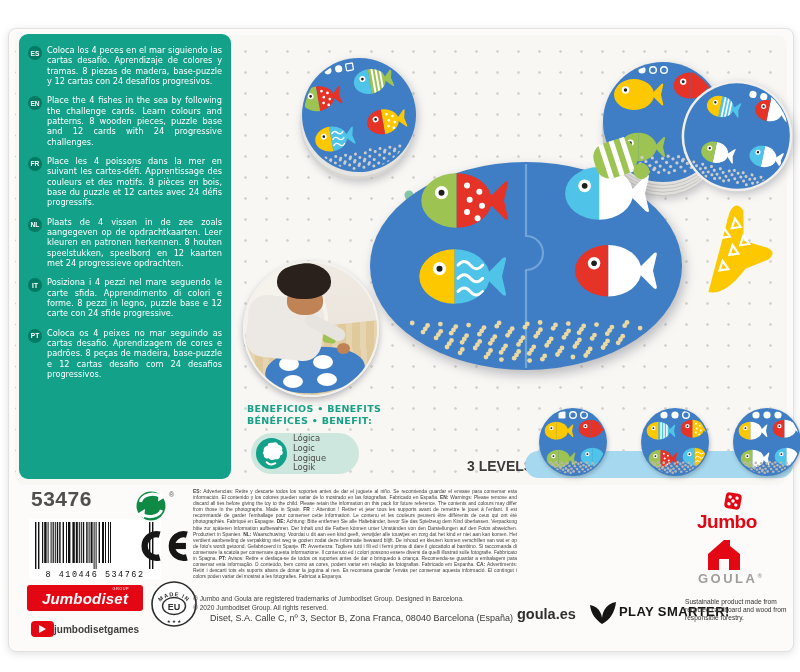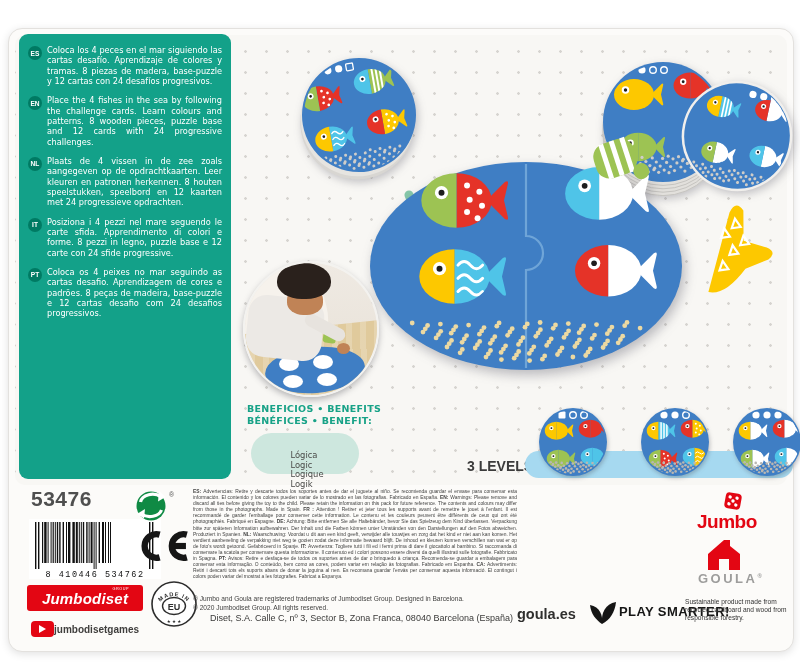--- a/index.html
+++ b/index.html
@@ -1,34 +1,34 @@
 <!DOCTYPE html>
 <html><head>
 <meta charset="utf-8">
 <style>
   html,body{margin:0;padding:0;background:#fff;width:800px;height:672px;overflow:hidden;
     font-family:"Liberation Sans",sans-serif;}
   .abs{position:absolute;}
   #box{position:absolute;left:8px;top:28px;width:784px;height:622px;background:#fcfbf9;
-    border:1px solid #e3e1de;border-radius:14px;box-shadow:0 2px 8px rgba(0,0,0,.12);}
+    border:1px solid #e3e1de;border-radius:8px;box-shadow:0 2px 8px rgba(0,0,0,.12);}
   #dots{position:absolute;left:6px;top:6px;width:772px;height:450px;border-radius:10px;
     background-image:radial-gradient(circle,#d6d4d0 1.2px,transparent 1.5px);
     background-size:21px 21px;background-position:10px 6px;background-color:#f8f7f4;}
   #lang-panel{position:absolute;left:10px;top:5px;width:212px;height:445px;background:#13a189;
     border-radius:9px;padding:11px 9px 0 9px;box-sizing:border-box;}
   .lang-row{display:flex;gap:5px;margin-bottom:9px;}
   .lang-badge{width:14px;height:14px;border-radius:50%;background:#007a63;color:#fff;
     font-size:6.6px;font-weight:bold;display:flex;align-items:center;justify-content:center;
     flex:0 0 14px;margin-top:1px;}
   .lang-text{font-size:8.2px;line-height:1.26;color:#fff;text-align:justify;
     font-family:"DejaVu Sans",sans-serif;margin:0;}
   #benefits-h1,#benefits-h2{position:absolute;left:238px;color:#17a287;font-weight:bold;
     font-size:9.5px;letter-spacing:.3px;font-family:"DejaVu Sans",sans-serif;}
   #benefit-pill{position:absolute;left:242px;top:404px;width:108px;height:41px;background:#cde7de;
-    border-radius:21px;display:flex;align-items:center;gap:18px;padding-left:4px;box-sizing:border-box;flex-direction:column;}
+    border-radius:21px;display:flex;align-items:center;gap:5px;padding-left:4px;box-sizing:border-box;}
   .benefit-lines span{display:block;font-size:8.4px;line-height:9.6px;color:#4a4a48;
     font-family:"DejaVu Sans",sans-serif;}
   #levels-label{position:absolute;left:458px;top:429px;font-size:14px;font-weight:600;color:#3b3b3b;}
   #levels-pill{position:absolute;left:516px;top:422px;width:268px;height:27px;background:#a6d9f0;
     border-radius:14px;}
   .level-svg{position:absolute;top:375px;filter:drop-shadow(1px 2px 2px rgba(60,60,70,.3));}
   #main-board{filter:drop-shadow(3px 5px 6px rgba(70,70,85,.35));}
   #top-card,#card-stack{filter:drop-shadow(2px 3px 4px rgba(70,70,85,.3));}
   #photo{position:absolute;left:234px;top:232px;width:132px;height:132px;border-radius:50%;
     overflow:hidden;border:2px solid #f3f2ef;box-shadow:0 3px 6px rgba(60,60,70,.35);}
@@ -61,20 +61,24 @@
   <div id="dots"></div>
 
   <div id="lang-panel">
       <div class="lang-row">
         <span class="lang-badge">ES</span>
         <p class="lang-text">Coloca los 4 peces en el mar siguiendo las cartas desafío. Aprendizaje de colores y tramas. 8 piezas de madera, base-puzzle y 12 cartas con 24 desafíos progresivos.</p>
       </div>
       <div class="lang-row">
         <span class="lang-badge">EN</span>
         <p class="lang-text">Place the 4 fishes in the sea by following the challenge cards. Learn colours and patterns. 8 wooden pieces, puzzle base and 12 cards with 24 progressive challenges.</p>
+      </div>
+      <div class="lang-row">
+        <span class="lang-badge">FR</span>
+        <p class="lang-text">Place les 4 poissons dans la mer en suivant les cartes-défi. Apprentissage des couleurs et des motifs. 8 pièces en bois, base du puzzle et 12 cartes avec 24 défis progressifs.</p>
       </div>
       <div class="lang-row">
         <span class="lang-badge">NL</span>
         <p class="lang-text">Plaats de 4 vissen in de zee zoals aangegeven op de opdrachtkaarten. Leer kleuren en patronen herkennen. 8 houten speelstukken, speelbord en 12 kaarten met 24 progressieve opdrachten.</p>
       </div>
       <div class="lang-row">
         <span class="lang-badge">IT</span>
         <p class="lang-text">Posiziona i 4 pezzi nel mare seguendo le carte sfida. Apprendimento di colori e forme. 8 pezzi in legno, puzzle base e 12 carte con 24 sfide progressive.</p>
       </div>
       <div class="lang-row">

